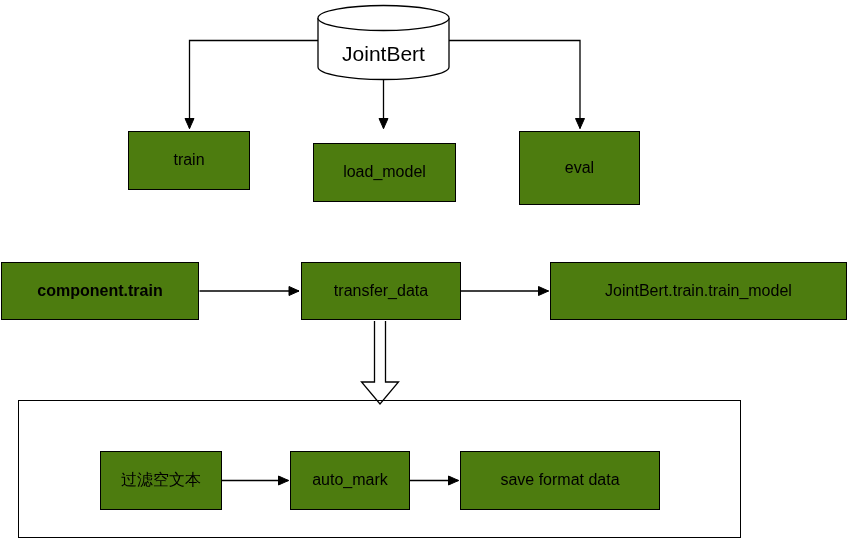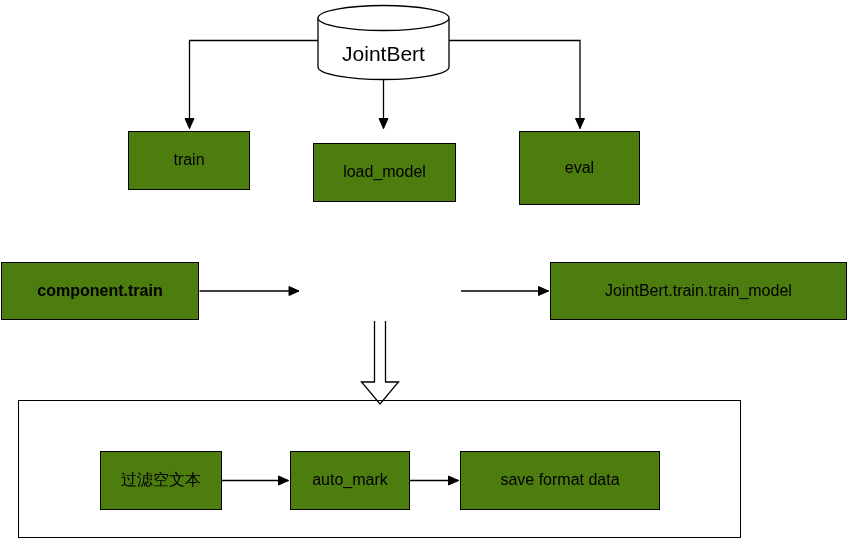--- a/index.html
+++ b/index.html
@@ -101,20 +101,21 @@
   <div id="n-jointbert-label" class="shape-label">JointBert</div>
 
   <div id="n-train" class="node">train</div>
 
   <div id="n-load-model" class="node">load_model</div>
 
   <div id="n-eval" class="node">eval</div>
 
   <div id="n-component-train" class="node">component.train</div>
 
+  <div id="n-transfer-data" class="node">transfer_data</div>
 
   <div id="n-train-model" class="node">JointBert.train.train_model</div>
 
   <div id="n-subprocess" class="group-box"></div>
 
   <div id="n-filter-empty-text" class="node">过滤空文本</div>
 
   <div id="n-save-format-data" class="node">save format data</div>
 
   <div id="n-auto-mark" class="node">auto_mark</div>

